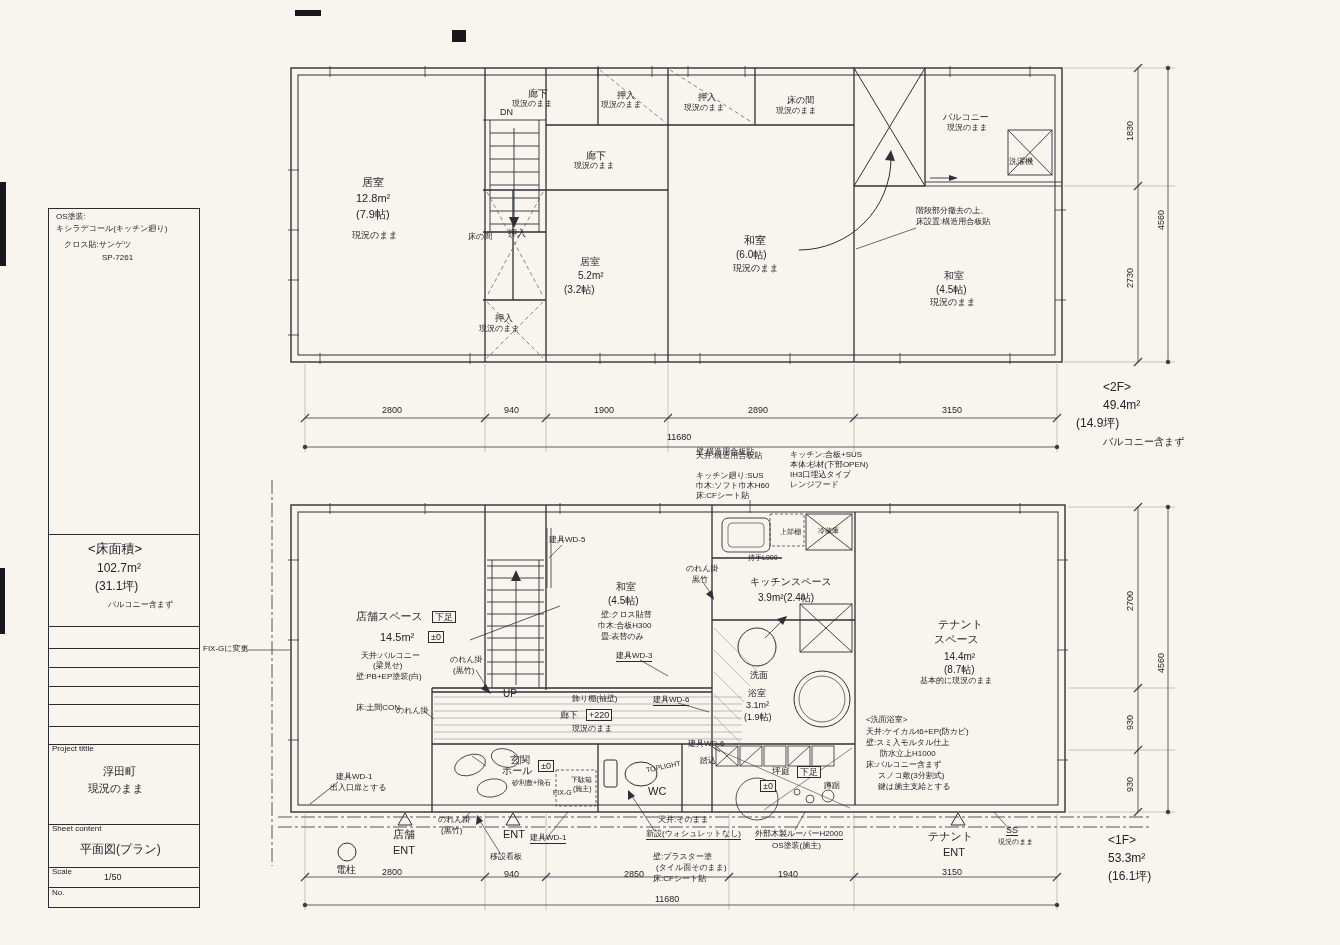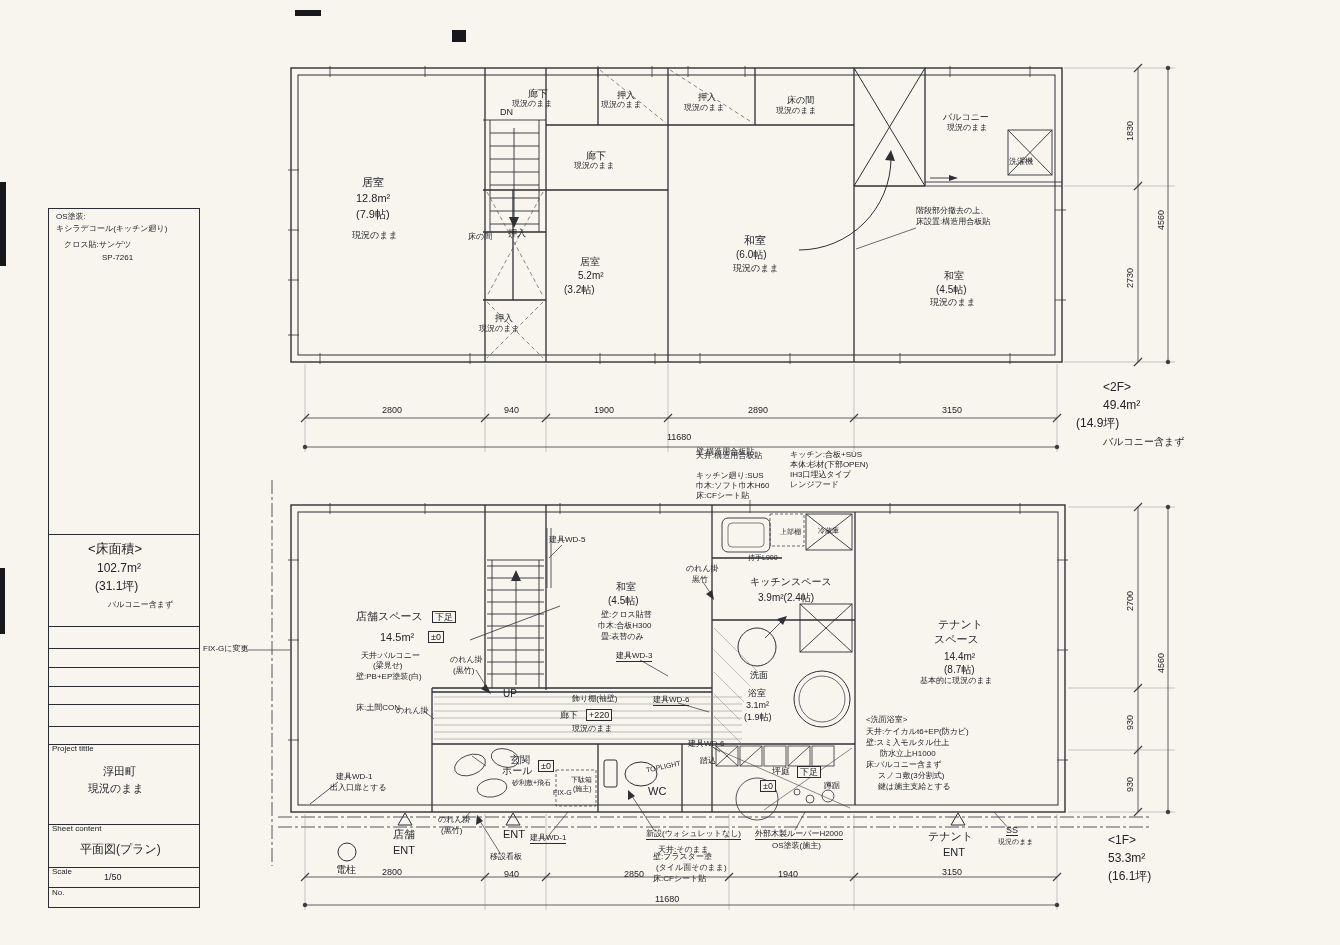--- a/index.html
+++ b/index.html
@@ -482,21 +482,21 @@
 <div class="lbl s7" style="left:571px;top:776px">下駄箱</div>
 <div class="lbl s7" style="left:573px;top:785px">(施主)</div>
 <div class="lbl s7" style="left:646px;top:763px;transform:rotate(-12deg)">TOPLIGHT</div>
 <div class="lbl s11" style="left:648px;top:785px">WC</div>
 <div class="lbl s8" style="left:700px;top:757px">踏込</div>
 <div class="lbl s9" style="left:772px;top:766px">坪庭</div>
 <div class="lbl boxed" style="left:797px;top:766px">下足</div>
 <div class="lbl boxed" style="left:760px;top:780px">±0</div>
 <div class="lbl s8" style="left:824px;top:782px">蹲踞</div>
 <div class="lbl s8 u" style="left:646px;top:830px">新設(ウォシュレットなし)</div>
-<div class="lbl s8" style="left:658px;top:846px">天井:そのまま</div>
+<div class="lbl s8" style="left:658px;top:816px">天井:そのまま</div>
 <div class="lbl s8" style="left:653px;top:853px">壁:プラスター塗</div>
 <div class="lbl s8" style="left:656px;top:864px">(タイル面そのまま)</div>
 <div class="lbl s8" style="left:653px;top:875px">床:CFシート貼</div>
 <div class="lbl s8 u" style="left:755px;top:830px">外部木製ルーバーH2000</div>
 <div class="lbl s8" style="left:772px;top:842px">OS塗装(施主)</div>
 <div class="lbl s8" style="left:336px;top:773px">建具WD-1</div>
 <div class="lbl s8" style="left:330px;top:784px">出入口扉とする</div>
 <div class="lbl s11" style="left:393px;top:828px">店舗</div>
 <div class="lbl s11" style="left:393px;top:844px">ENT</div>
 <div class="lbl s8" style="left:438px;top:816px">のれん掛</div>

